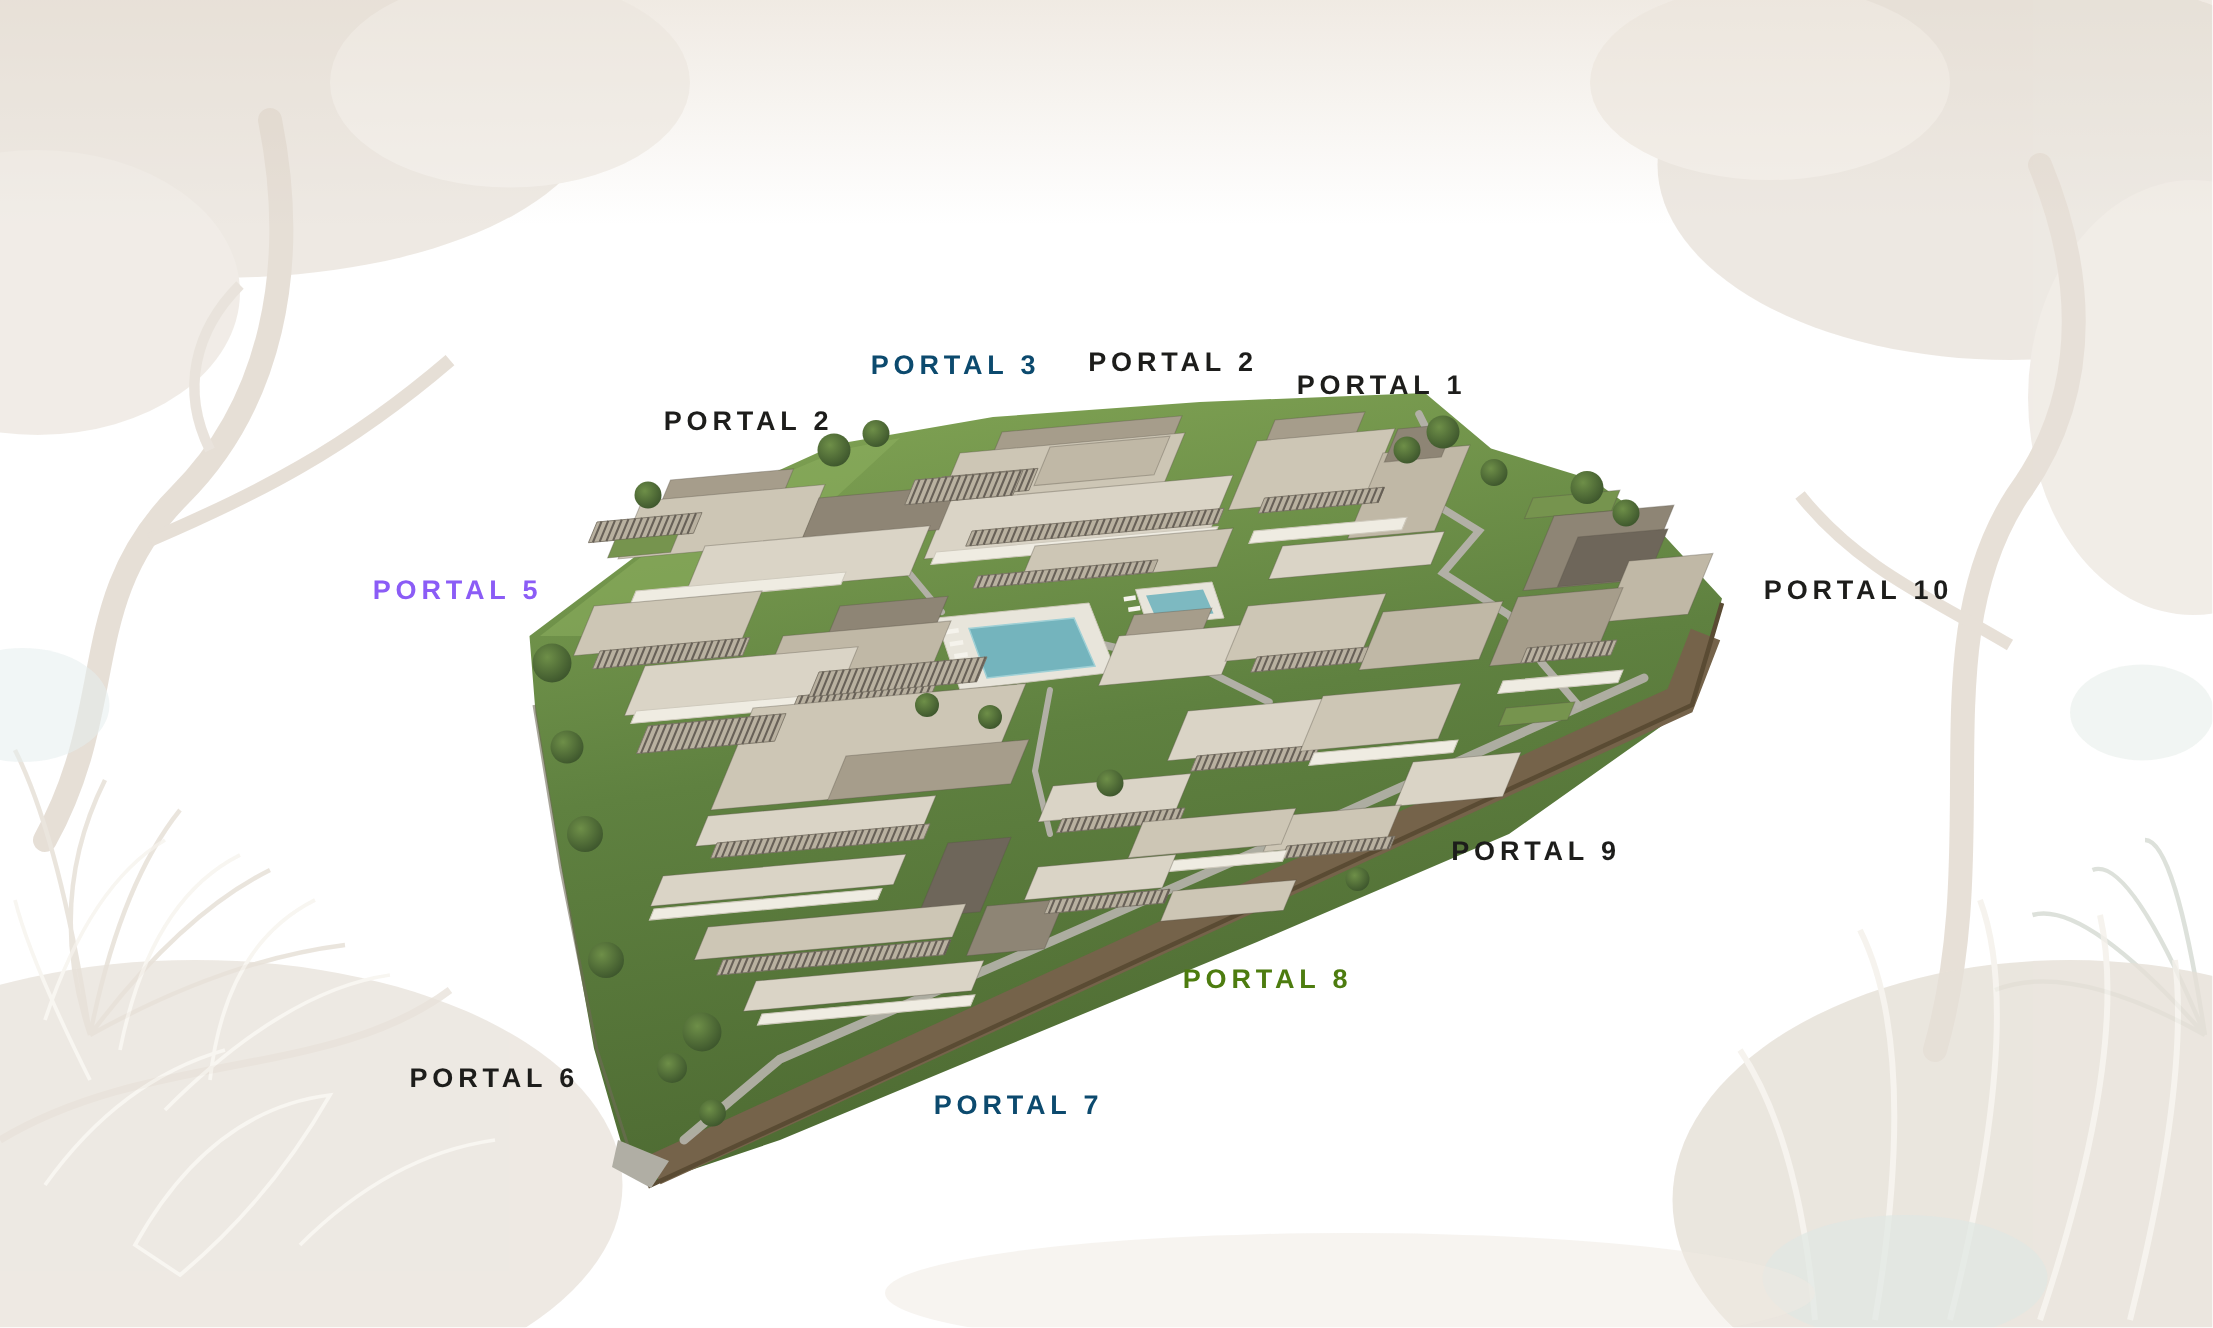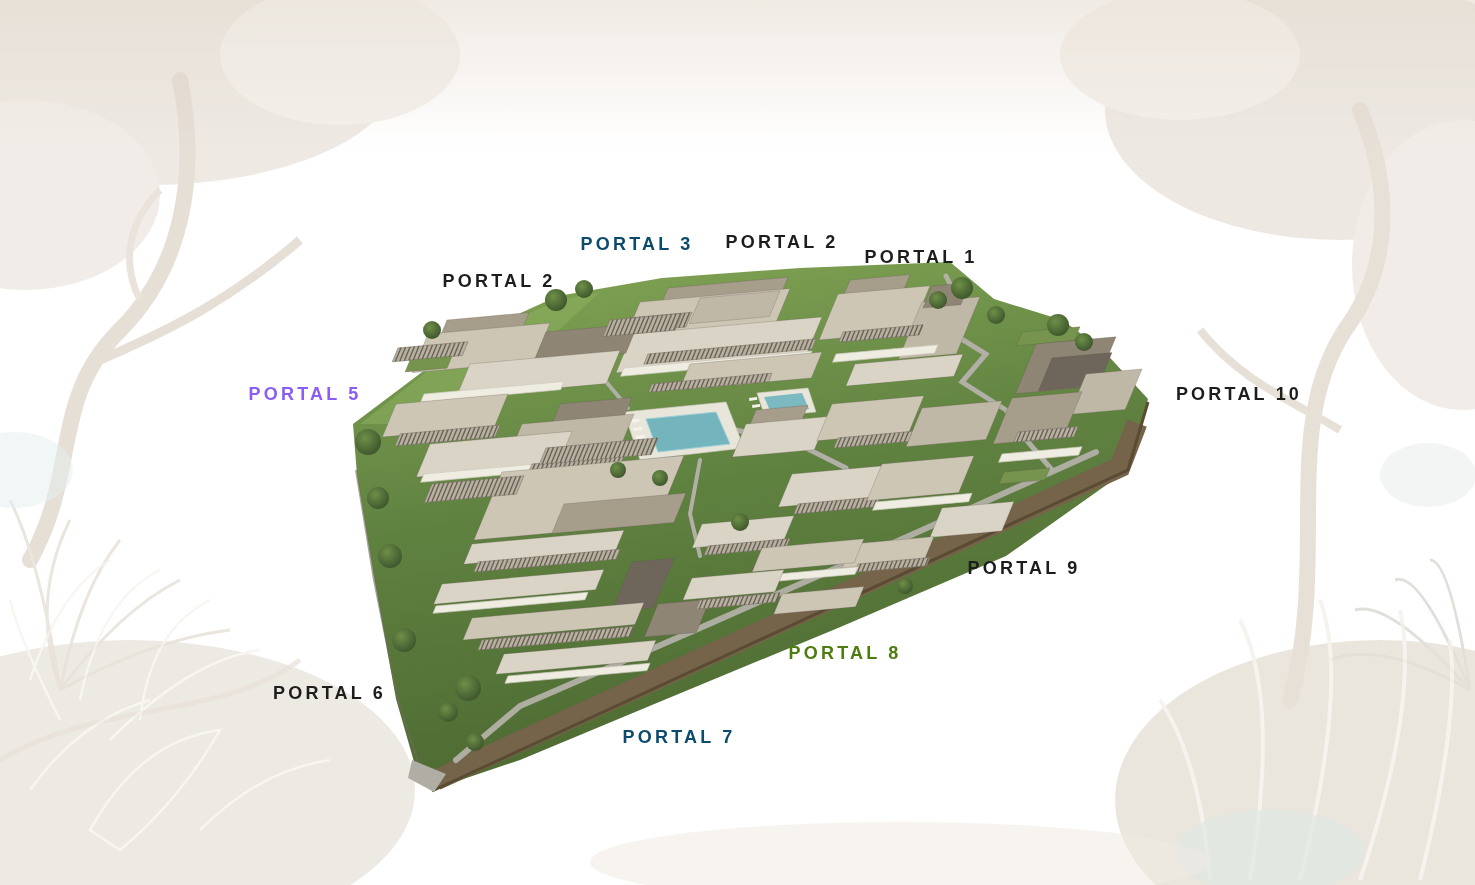--- a/index.html
+++ b/index.html
@@ -232,19 +232,19 @@
         <circle cx="475" cy="742" r="9" fill="url(#gTree)"></circle>
       </g>
   </svg>
 
   <div id="labels">
       <div class="portal-label" style="left: 921px; top: 257px; color: rgb(29, 29, 27);">PORTAL 1</div>
       <div class="portal-label" style="left: 782px; top: 242px; color: rgb(29, 29, 27);">PORTAL 2</div>
       <div class="portal-label" style="left: 637px; top: 244px; color: #0c4a6e;">PORTAL 3</div>
       <div class="portal-label" style="left: 499px; top: 281px; color: rgb(29, 29, 27);">PORTAL 2</div>
       <div class="portal-label" style="left: 305px; top: 394px; color: #8b5cf6;">PORTAL 5</div>
-      <div class="portal-label" style="left: 320px; top: 693px; color: rgb(29, 29, 27); padding-left: 19px;">PORTAL 6</div>
+      <div class="portal-label" style="left: 320px; top: 719px; color: rgb(29, 29, 27); padding-left: 19px;">PORTAL 6</div>
       <div class="portal-label" style="left: 679px; top: 737px; color: #0c4a6e;">PORTAL 7</div>
       <div class="portal-label" style="left: 845px; top: 653px; color: #4d7c0f;">PORTAL 8</div>
       <div class="portal-label" style="left: 1024px; top: 568px; color: rgb(29, 29, 27);">PORTAL 9</div>
       <div class="portal-label" style="left: 1215px; top: 394px; color: rgb(29, 29, 27); margin-left: 24px;">PORTAL 10</div>
     </div>
 </div>
 
 </body></html>

